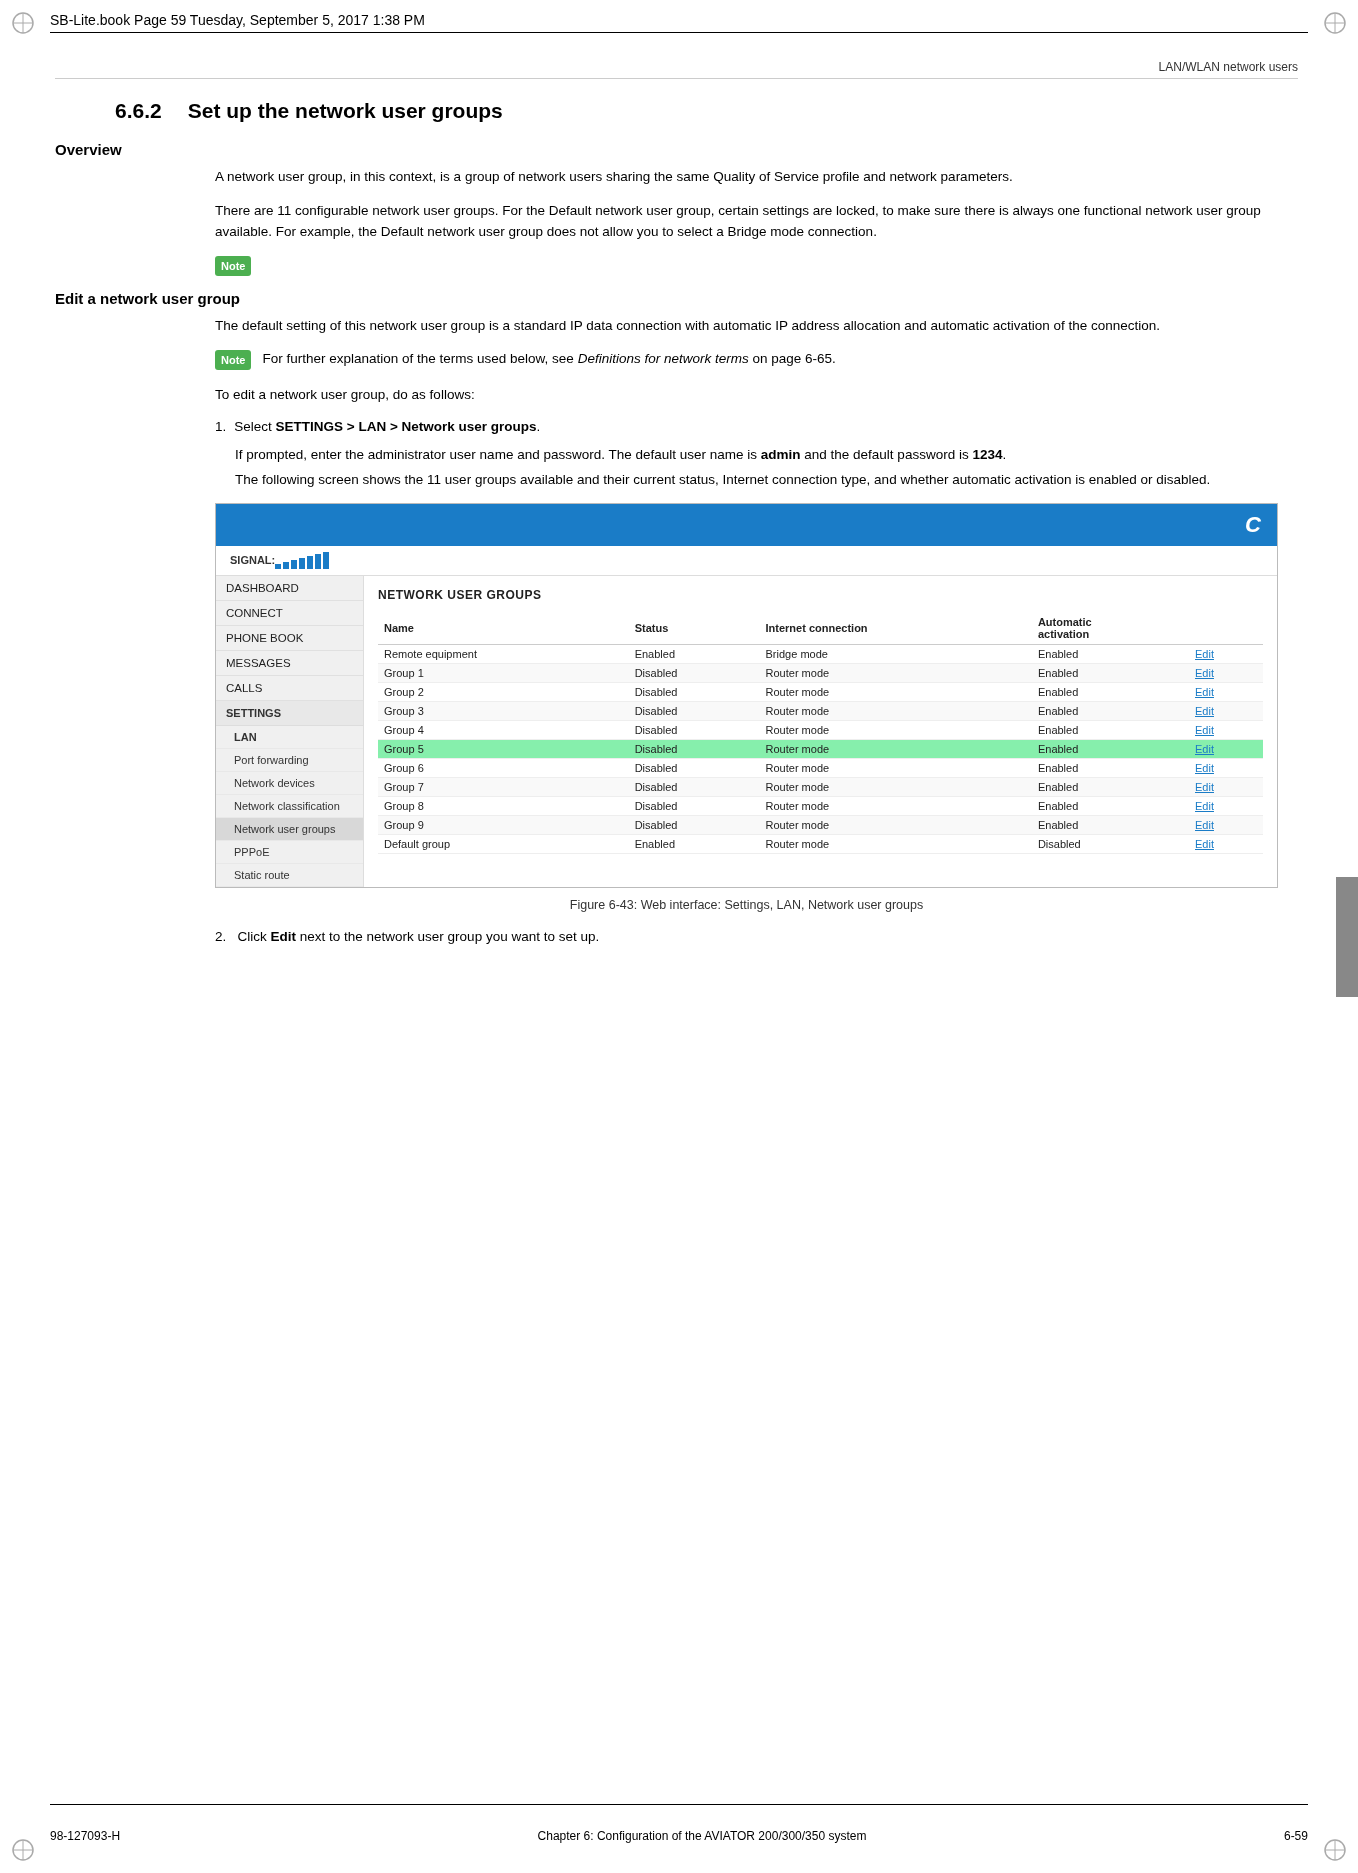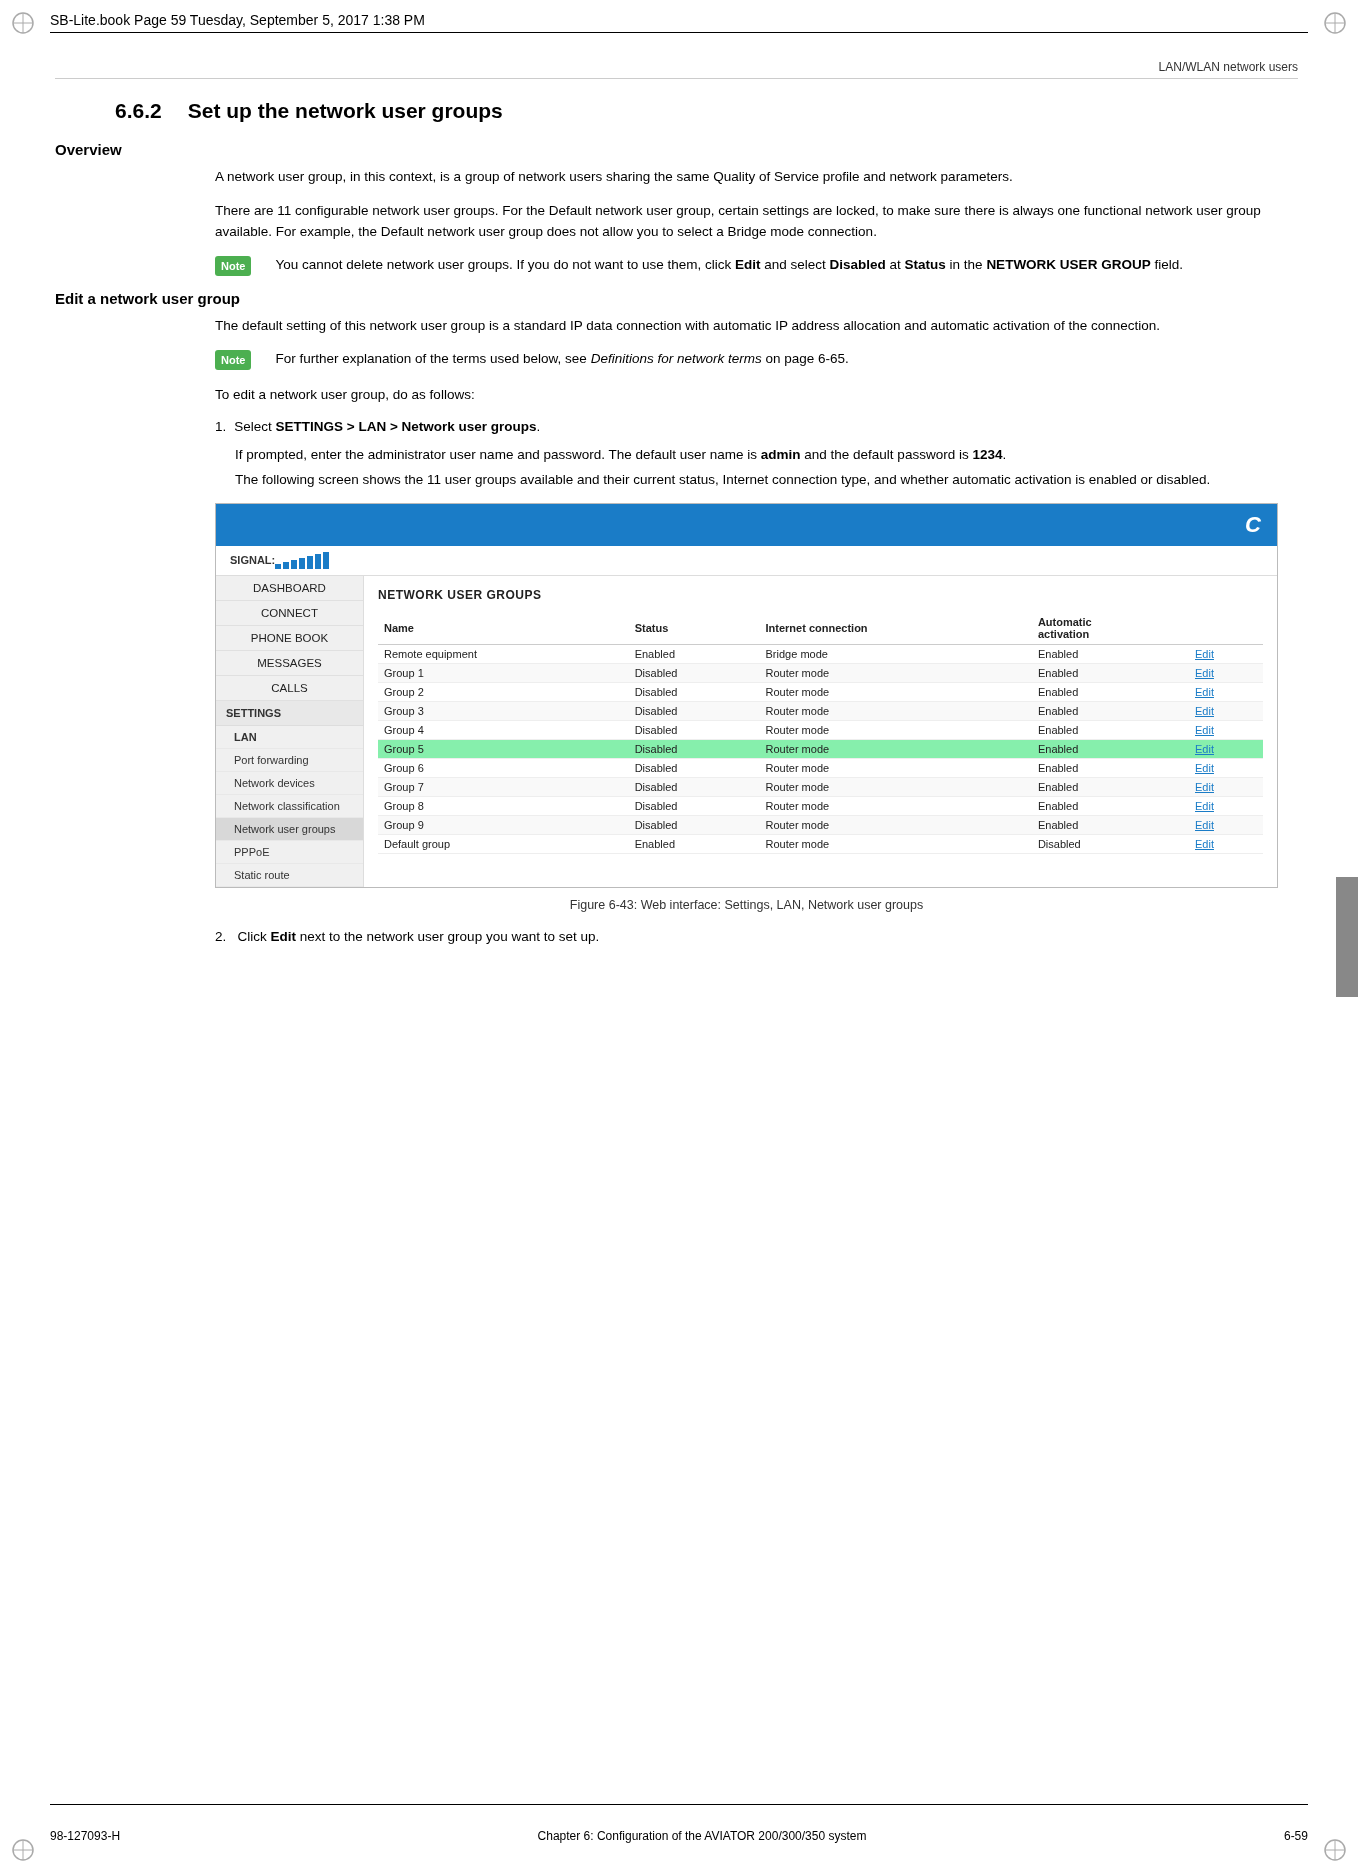--- a/index.html
+++ b/index.html
@@ -93,21 +93,21 @@
       line-height: 1.6;
       margin-bottom: 12px;
     }
 
     
     .note-box {
       margin-left: 160px;
       margin-right: 20px;
       display: flex;
       align-items: flex-start;
-      gap: 24px;
+      gap: 11px;
       margin-bottom: 14px;
       font-size: 13.5px;
       line-height: 1.5;
     }
     .note-badge {
       background: #4CAF50;
       color: #fff;
       font-size: 11px;
       font-weight: bold;
       padding: 2px 6px;
@@ -189,21 +189,20 @@
       flex-shrink: 0;
       background: #f0f0f0;
       border-right: 1px solid #ddd;
     }
     .ui-sidebar-item {
       padding: 6px 10px;
       font-size: 11.5px;
       color: #222;
       border-bottom: 1px solid #e0e0e0;
       cursor: pointer;
-      text-align: center;
     }
     .ui-sidebar-section {
       padding: 6px 10px;
       font-size: 11px;
       font-weight: bold;
       color: #333;
       background: #e8e8e8;
       border-bottom: 1px solid #ddd;
     }
     .ui-sidebar-subitem {
@@ -326,21 +325,20 @@
   <div style="margin-left:0; margin-bottom:8px;">
     <span style="font-size:15px; font-weight:bold;">Overview</span>
   </div>
 
   <div class="body-text">A network user group, in this context, is a group of network users sharing the same Quality of Service profile and network parameters.</div>
 
   <div class="body-text">There are 11 configurable network user groups. For the Default network user group, certain settings are locked, to make sure there is always one functional network user group available. For example, the Default network user group does not allow you to select a Bridge mode connection.</div>
 
   <div class="note-box">
     <span class="note-badge">Note</span>
-    <span>You cannot delete network user groups. If you do not want to use them, click <strong>Edit</strong> and select <strong>Disabled</strong> at <strong>Status</strong> in the <strong>NETWORK USER GROUP</strong> field.</span>
   </div>
 
   <div style="margin-bottom:8px;">
     <span style="font-size:15px; font-weight:bold;">Edit a network user group</span>
   </div>
 
   <div class="body-text">The default setting of this network user group is a standard IP data connection with automatic IP address allocation and automatic activation of the connection.</div>
 
   <div class="note-box">
     <span class="note-badge">Note</span>

